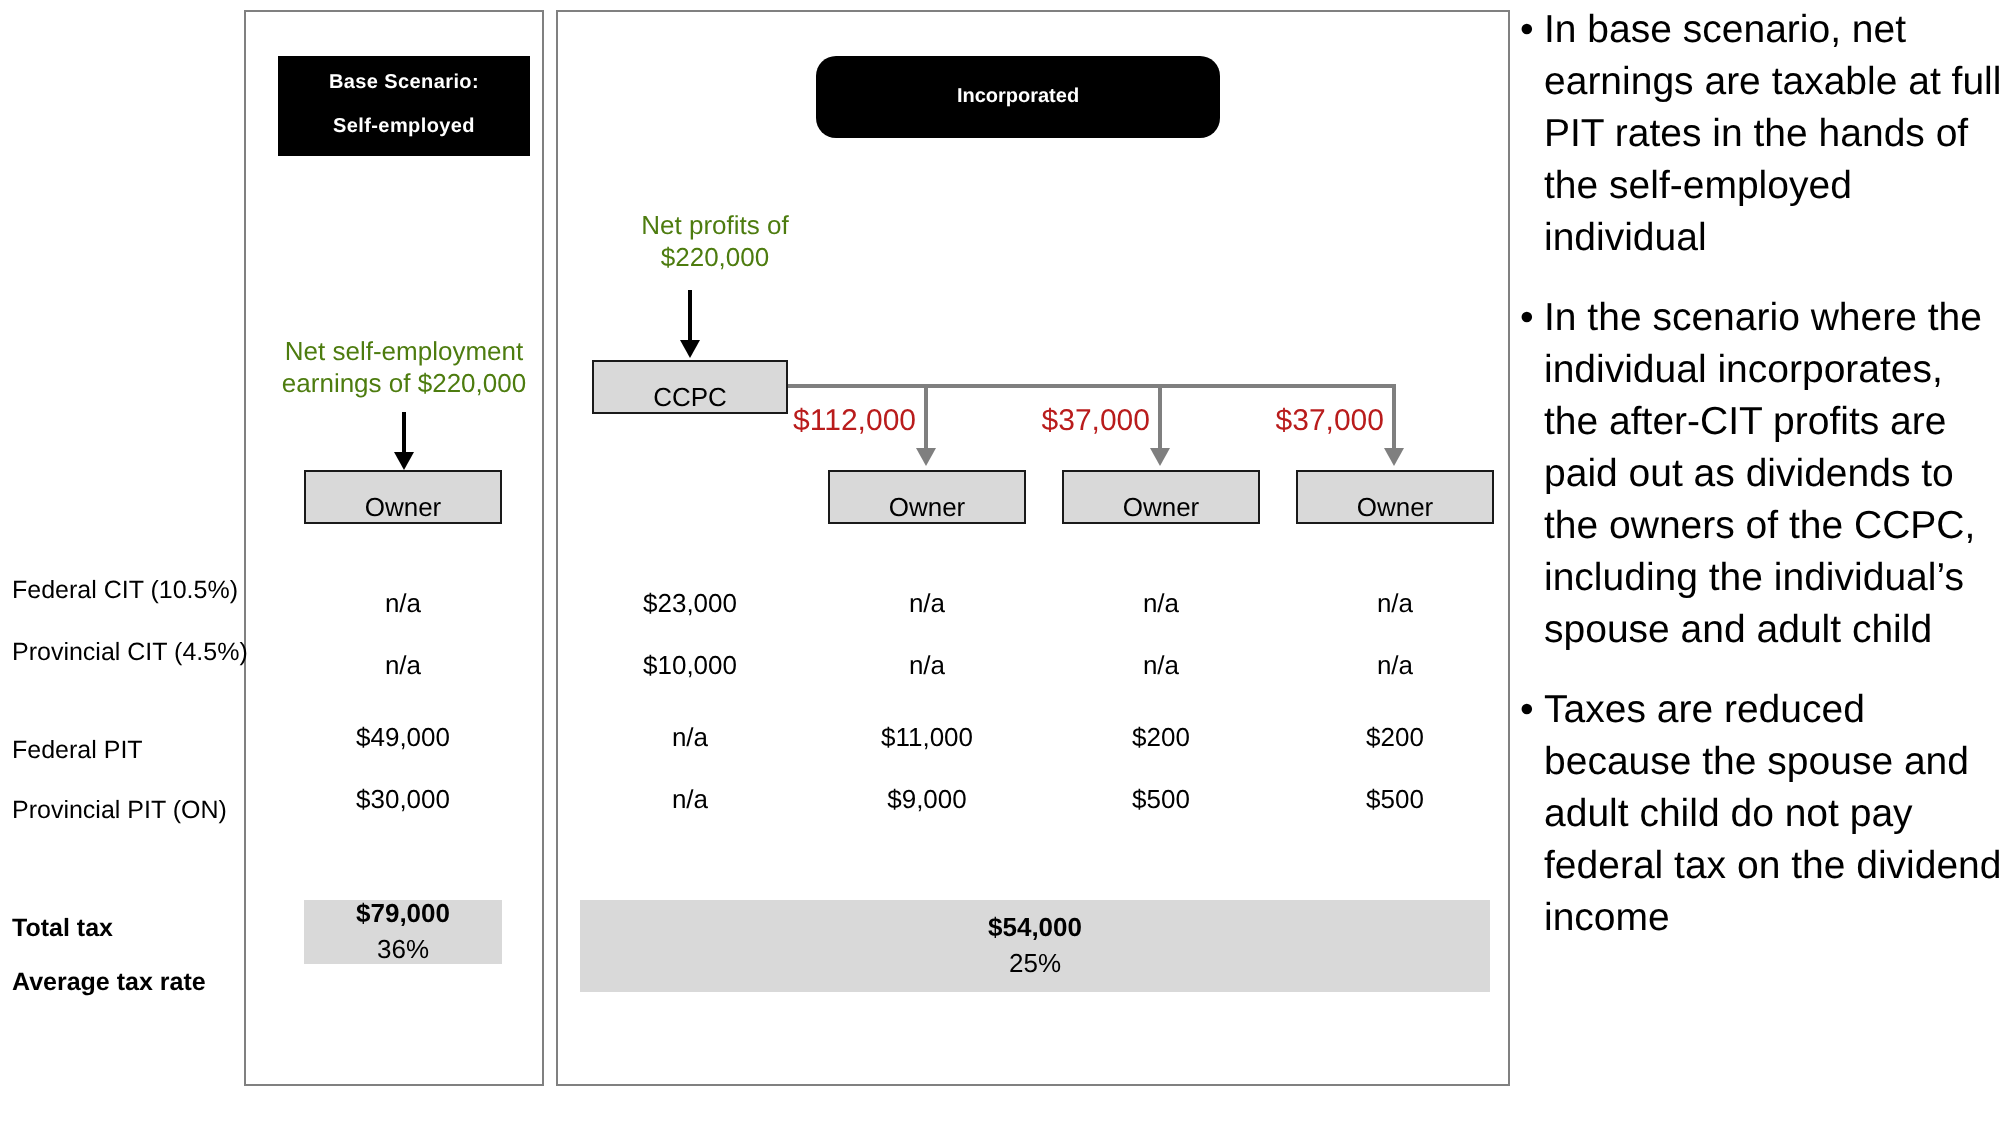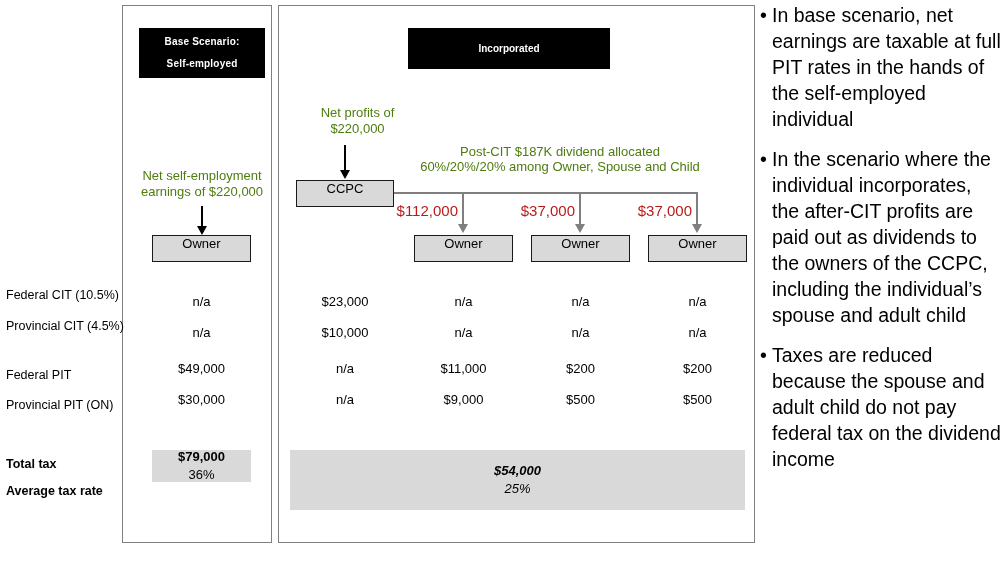--- a/index.html
+++ b/index.html
@@ -46,20 +46,21 @@
   }
   #banner-base {
     left: 139px; top: 28px; width: 126px; height: 50px;
     font-size: 10px;
     line-height: 22px;
     letter-spacing: 0.2px;
   }
   #banner-incorp {
     left: 408px; top: 28px; width: 202px; height: 41px;
     font-size: 10px;
+    border-radius: 10px;
   }
 
   
   .txt {
     position: absolute;
     font-size: 13px;
     line-height: 16px;
     text-align: center;
     color: #4d7c0f;
     white-space: pre-line;
@@ -68,21 +69,21 @@
   #lbl-net-profits { left: 305px; top: 105px; width: 105px; }
   #lbl-postcit   { left: 400px; top: 144px; width: 320px; line-height: 15px; }
 
   
   .ebox {
     position: absolute;
     background: #d9d9d9;
     border: 1.4px solid #1a1a1a;
     box-sizing: border-box;
     display: flex;
-    align-items: flex-start;
+    align-items: flex-end;
     justify-content: center;
     font-size: 13px;
     color: #000000;
   }
   #box-owner-base  { left: 152px; top: 235px; width: 99px;  height: 27px; }
   #box-ccpc        { left: 296px; top: 180px; width: 98px;  height: 27px; }
   #box-owner-1     { left: 414px; top: 235px; width: 99px;  height: 27px; }
   #box-owner-2     { left: 531px; top: 235px; width: 99px;  height: 27px; }
   #box-owner-3     { left: 648px; top: 235px; width: 99px;  height: 27px; }
 
@@ -173,21 +174,21 @@
     background: #d9d9d9;
     display: flex;
     flex-direction: column;
     align-items: center;
     justify-content: center;
     font-size: 13px;
     line-height: 18px;
     box-sizing: border-box;
   }
   #sum-base   { left: 152px; top: 450px; width: 99px;  height: 32px; }
-  #sum-incorp { left: 290px; top: 450px; width: 455px; height: 60px; font-style: italic; }
+  #sum-incorp { left: 290px; top: 450px; width: 455px; height: 46px; }
   .sumbox .amount { font-weight: bold; }
 
   
   #bullets {
     position: absolute;
     left: 760px; top: 2px;
     width: 243px;
     font-size: 19.5px;
     line-height: 26px;
     color: #000000;
@@ -239,22 +240,20 @@
 
   <div class="varrow" id="arrow-ccpc">
     <div class="shaft"></div>
     <div class="head"></div>
   </div>
 
   <div class="ebox" id="box-ccpc">
     <span>CCPC</span>
   </div>
 
-  <div class="txt" id="lbl-postcit">Post-CIT $187K dividend allocated
-60%/20%/20% among Owner, Spouse and Child</div>
 
   <div class="gline" id="bus-h"></div>
   <div class="gline" id="drop-1"></div>
   <div class="gline" id="drop-2"></div>
   <div class="gline" id="drop-3"></div>
   <div class="garrow-head" id="head-1"></div>
   <div class="garrow-head" id="head-2"></div>
   <div class="garrow-head" id="head-3"></div>
 
   <div class="divamt" id="amt-1">$112,000</div>

